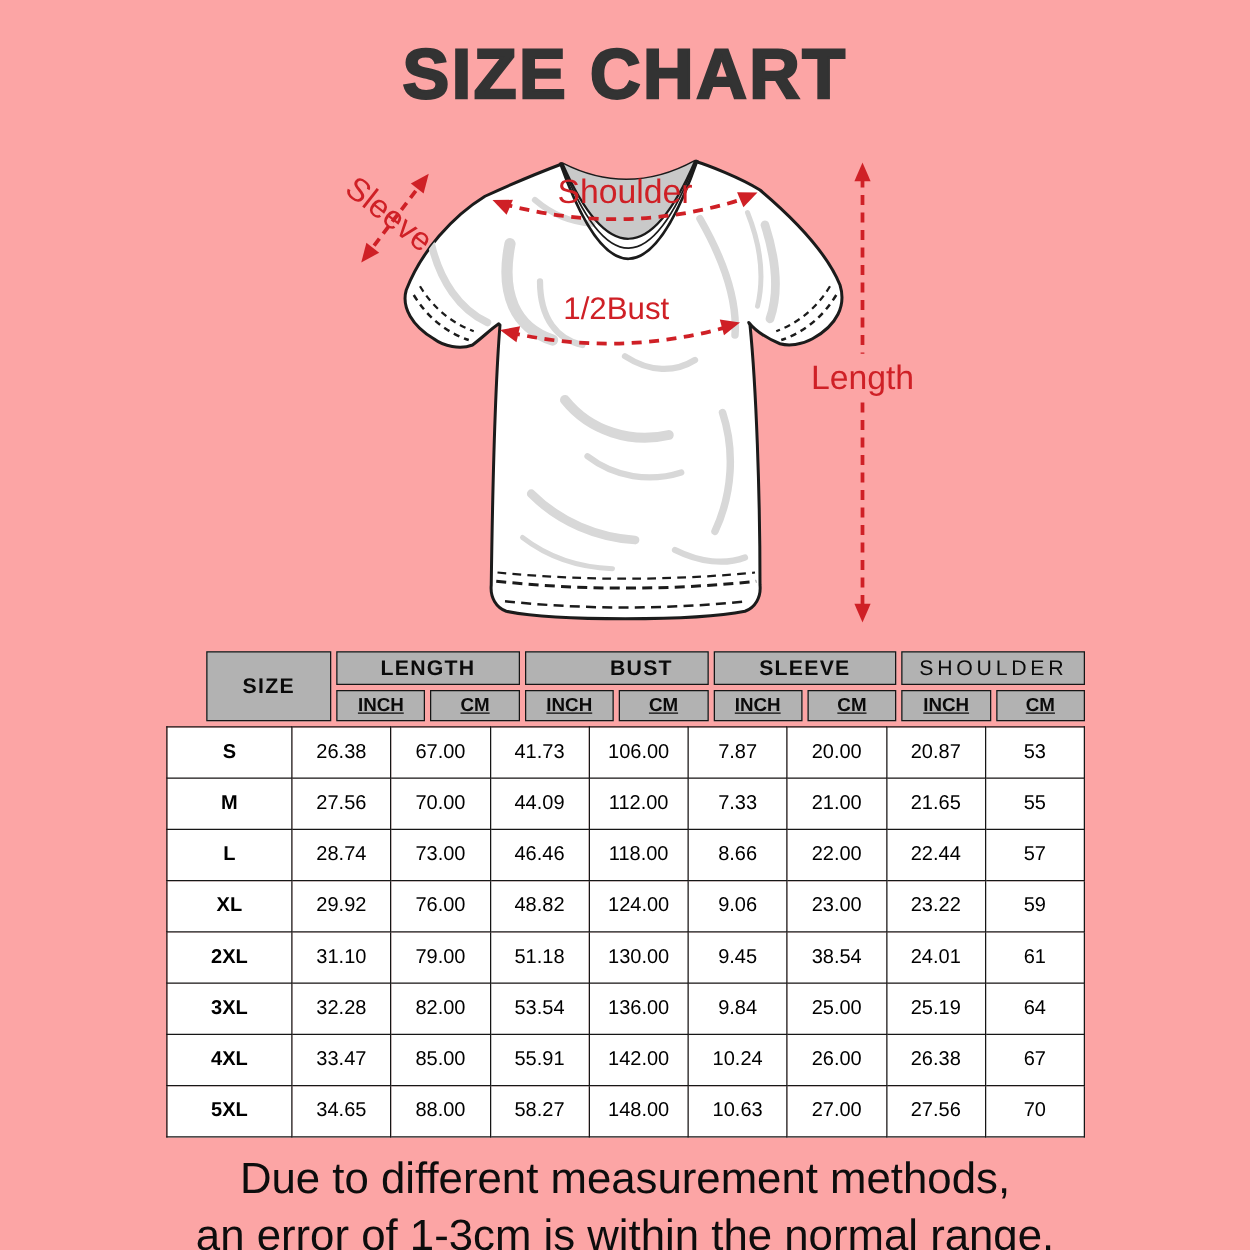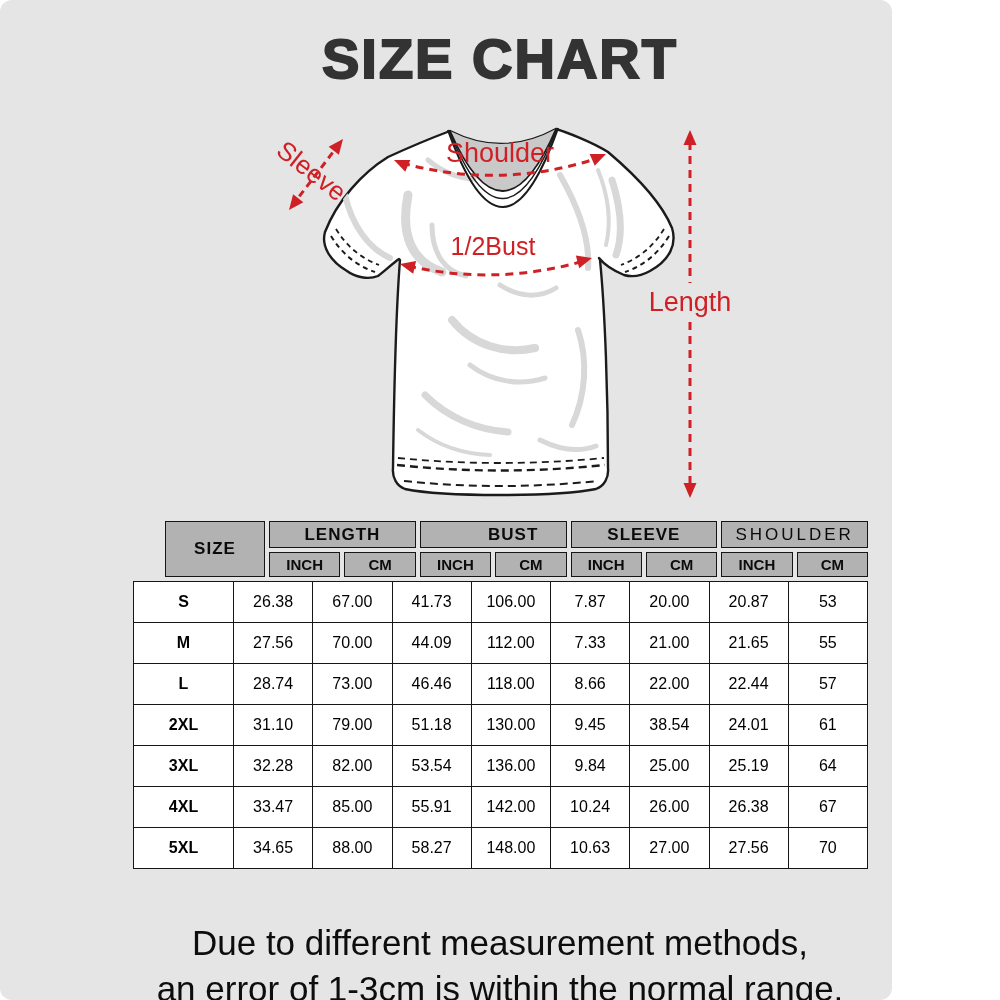--- a/index.html
+++ b/index.html
@@ -1,18 +1,18 @@
 <!DOCTYPE html>
 <html><head>
 <meta charset="utf-8">
 <style>
   html,body { margin:0; padding:0; background:#ffffff; }
   .page {
-    position:relative; width:892px; height:1000px; background:#e5e5e5;
-    font-family:"Liberation Sans", sans-serif; overflow:hidden;border-radius:12px;
+    position:relative; width:1000px; height:1000px; background:#fca5a5;
+    font-family:"Liberation Sans", sans-serif; overflow:hidden;
   }
   .title {
     position:absolute; top:26px; left:0; width:1000px; margin:0;
     text-align:center; font-size:56px; font-weight:900; letter-spacing:2px;
     color:#333333; -webkit-text-stroke:2px #333333;
   }
   .diagram-svg { position:absolute; left:0; top:0; }
 
   
   .table-wrap { position:absolute; left:133px; top:521px; width:735px; }
@@ -24,21 +24,21 @@
     background:#b2b2b2; border:1px solid #161616;
     display:flex; align-items:center; justify-content:center;
     color:#0b0b0b; font-weight:bold; font-size:16px;
   }
   .hcell.size  { grid-column:1; grid-row:1 / 3; font-size:17px; letter-spacing:1px; }
   .hcell.group { letter-spacing:1px; font-size:17px; }
   .hcell.g1 { grid-column:2 / span 2; grid-row:1; }
   .hcell.g2 { grid-column:4 / span 2; grid-row:1;padding-left:40px; }
   .hcell.g3 { grid-column:6 / span 2; grid-row:1; }
   .hcell.g4 { grid-column:8 / span 2; grid-row:1; font-weight:normal; letter-spacing:3px; }
-  .hcell.unit { grid-row:2; font-size:15px; }
+  .hcell.unit { grid-row:2; font-size:15px;text-decoration:underline; }
   .u0{grid-column:2}.u1{grid-column:3}.u2{grid-column:4}.u3{grid-column:5}
   .u4{grid-column:6}.u5{grid-column:7}.u6{grid-column:8}.u7{grid-column:9}
 
   table.body-table {
     width:100%; margin-top:4px; border-collapse:collapse; table-layout:fixed;
   }
   table.body-table td {
     border:1px solid #161616; height:40px; text-align:center;
     vertical-align:middle; font-size:16px; color:#000000; background:#ffffff;
     padding:0;
@@ -203,20 +203,31 @@
       <td>28.74</td>
       <td>73.00</td>
       <td>46.46</td>
       <td>118.00</td>
       <td>8.66</td>
       <td>22.00</td>
       <td>22.44</td>
       <td>57</td>
     </tr>
           <tr>
+      <td class="size-cell">XL</td>
+      <td>29.92</td>
+      <td>76.00</td>
+      <td>48.82</td>
+      <td>124.00</td>
+      <td>9.06</td>
+      <td>23.00</td>
+      <td>23.22</td>
+      <td>59</td>
+    </tr>
+          <tr>
       <td class="size-cell">2XL</td>
       <td>31.10</td>
       <td>79.00</td>
       <td>51.18</td>
       <td>130.00</td>
       <td>9.45</td>
       <td>38.54</td>
       <td>24.01</td>
       <td>61</td>
     </tr>

